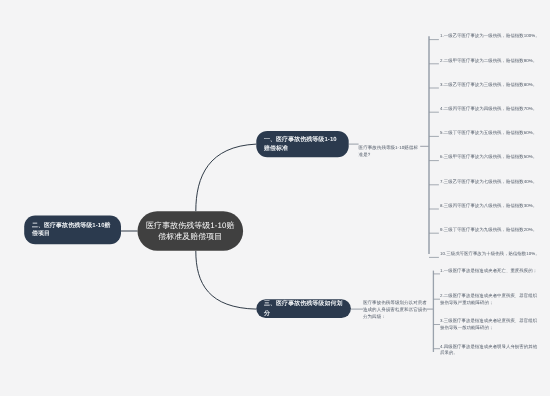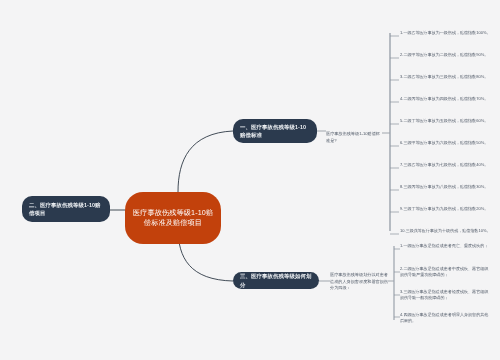--- a/index.html
+++ b/index.html
@@ -28,22 +28,22 @@
     height: 360px;
     pointer-events: none;
   }
 
   
   .root-node {
     position: absolute;
     left: 125px;
     top: 192px;
     width: 96px;
-    height: 52px;
-    background: #c2410c;
+    height: 36px;
+    background: #404040;
     border-radius: 18px;
     display: flex;
     align-items: center;
     justify-content: center;
     text-align: center;
     box-sizing: border-box;
     padding: 2px 6px;
   }
   .root-label {
     color: #ffffff;

